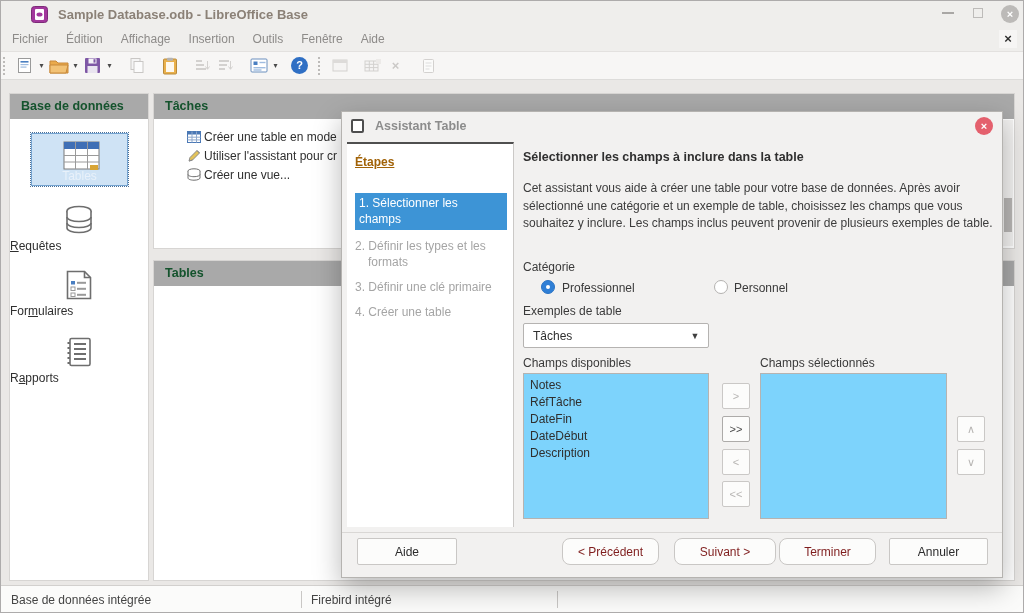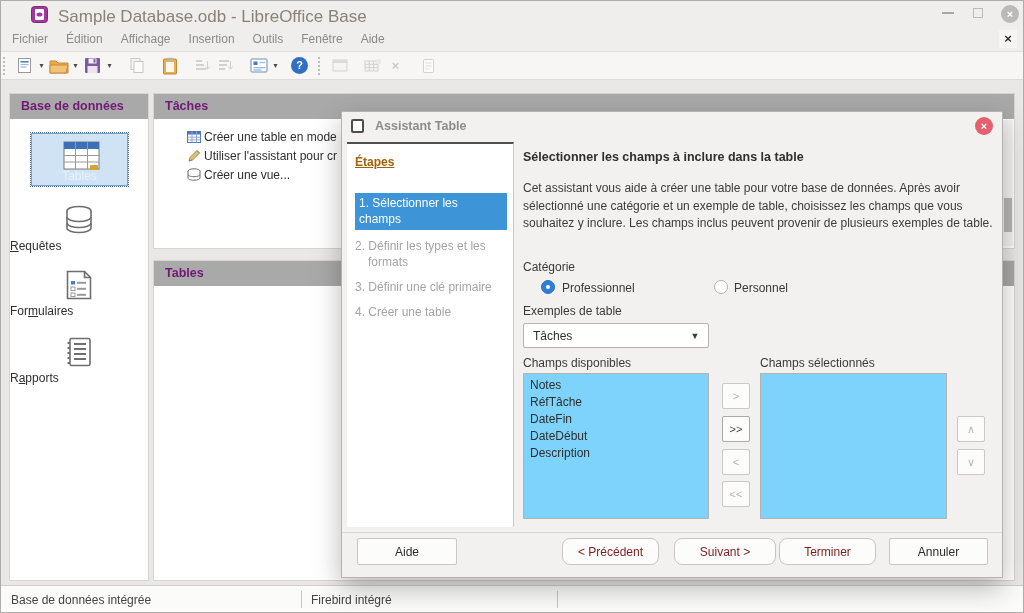--- a/index.html
+++ b/index.html
@@ -6,40 +6,40 @@
   html,body { background:#888; }
   #app {
     position:relative; width:1024px; height:613px; overflow:hidden;
     background:#eae8e6; border:1px solid #adabab;
     font-family:"Liberation Sans", sans-serif; font-size:12px; color:#3a3a3a;
     -webkit-font-smoothing:antialiased;
   }
   
   .titlebar { position:absolute; left:0; top:0; right:0; height:26px; background:#efeeec; }
   .app-icon { position:absolute; left:30px; top:5px; width:17px; height:17px; }
-  .title-text { position:absolute; left:57px; top:6px; font-weight:normal; color:#8b8177; font-size:17px; }
+  .title-text { position:absolute; left:57px; top:6px; font-weight:bold; color:#8b8177; font-size:13px; }
   .win-min { position:absolute; left:941px; top:11px; width:12px; height:2px; background:#a9a7a5; }
   .win-max { position:absolute; left:972px; top:7px; width:10px; height:10px; border:1px solid #bdbbb9; background:transparent; }
   .win-close { position:absolute; left:1000px; top:4px; width:18px; height:18px; border-radius:50%;
     background:#bcbab8; color:#fff; font-weight:bold; font-size:11px; line-height:18px; text-align:center; }
   
   .menubar { position:absolute; left:0; top:26px; right:0; height:24px; background:#efeeec; display:flex; align-items:center; padding-left:2px; }
   .menu-item { padding:3px 9px; color:#8d8b89; }
   .doc-close { position:absolute; right:6px; top:3px; width:18px; height:18px; color:#2e2e2e; font-weight:bold; font-size:13px; text-align:center; line-height:18px; background:#f6f5f4; }
   
   .toolbar { position:absolute; left:0; top:50px; right:0; height:29px; background:#f7f6f5; border-top:1px solid #e3e1df; border-bottom:1px solid #dddcda; display:flex; align-items:center; }
   .tb-grip { width:6px; height:18px; border-left:2px dotted #bdbbb9; margin:0 4px 0 2px; }
   .tb-btn { width:23px; height:24px; display:flex; align-items:center; justify-content:center; }
   .tb-arrow { width:11px; font-size:8px; color:#4a4a4a; text-align:center; }
   .tb-sp { width:10px; }
   .help-circle { width:17px; height:17px; border-radius:50%; background:#2f6fc4; color:#fff; font-weight:bold; font-size:11px; text-align:center; line-height:17px; }
   .dis-x { color:#cbc9c7; font-weight:bold; font-size:13px; }
   
   .panel { position:absolute; background:#fff; border:1px solid #d7d5d3; }
-  .panel-header { height:25px; background:#a9a9a9; color:#701a75; font-weight:bold; font-size:12.5px; line-height:25px; padding-left:11px; }
+  .panel-header { height:25px; background:#a9a9a9; color:#14532d; font-weight:bold; font-size:12.5px; line-height:25px; padding-left:11px; }
   #sidebar { left:8px; top:92px; width:140px; height:488px; }
   .side-sel { position:absolute; left:21px; top:39px; width:97px; height:53px; background:#cfe3f5; border:1px solid #74a3d0; outline:1px dotted #4a6f96; display:flex; flex-direction:column; align-items:center; justify-content:flex-end; padding-bottom:2px; }
   .side-sel svg { position:absolute; top:7px; left:31px; }
   .side-sel .lbl { color:#e8f1fa; }
   .side-item { position:absolute; left:0; width:138px; text-align:left; color:#2f2f2f; }
   .side-item svg { display:block; margin:0 auto 4px auto; }
   #tasks-panel { left:152px; top:92px; width:862px; height:156px; }
   .task-row { position:absolute; left:33px; display:flex; align-items:center; height:19px; color:#2f2f2f; }
   .task-row .ticon { width:17px; display:flex; }
   .tscroll { position:absolute; right:1px; top:26px; bottom:2px; width:10px; background:#f3f2f1; }

